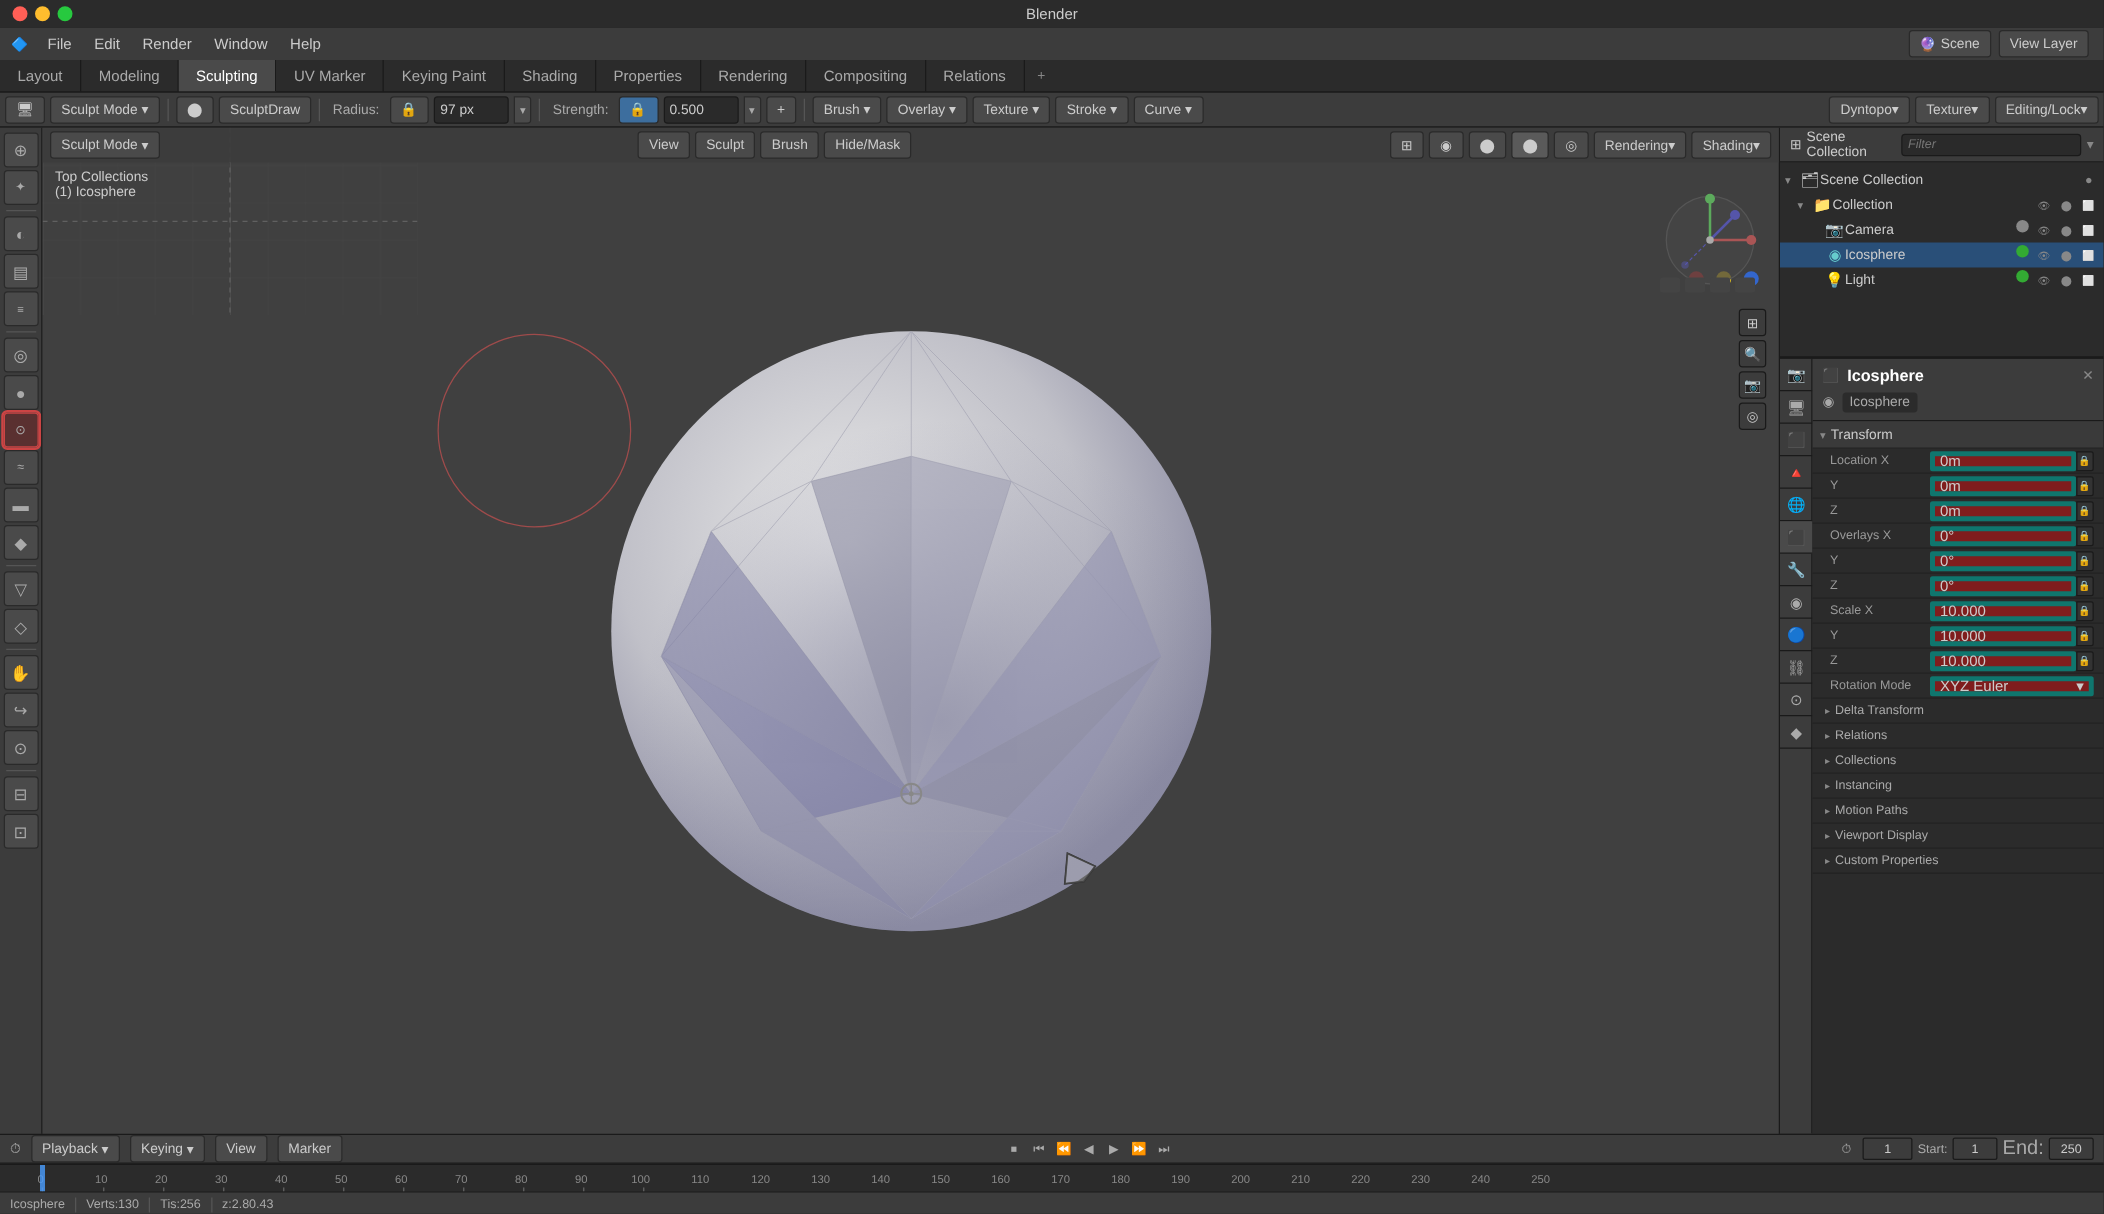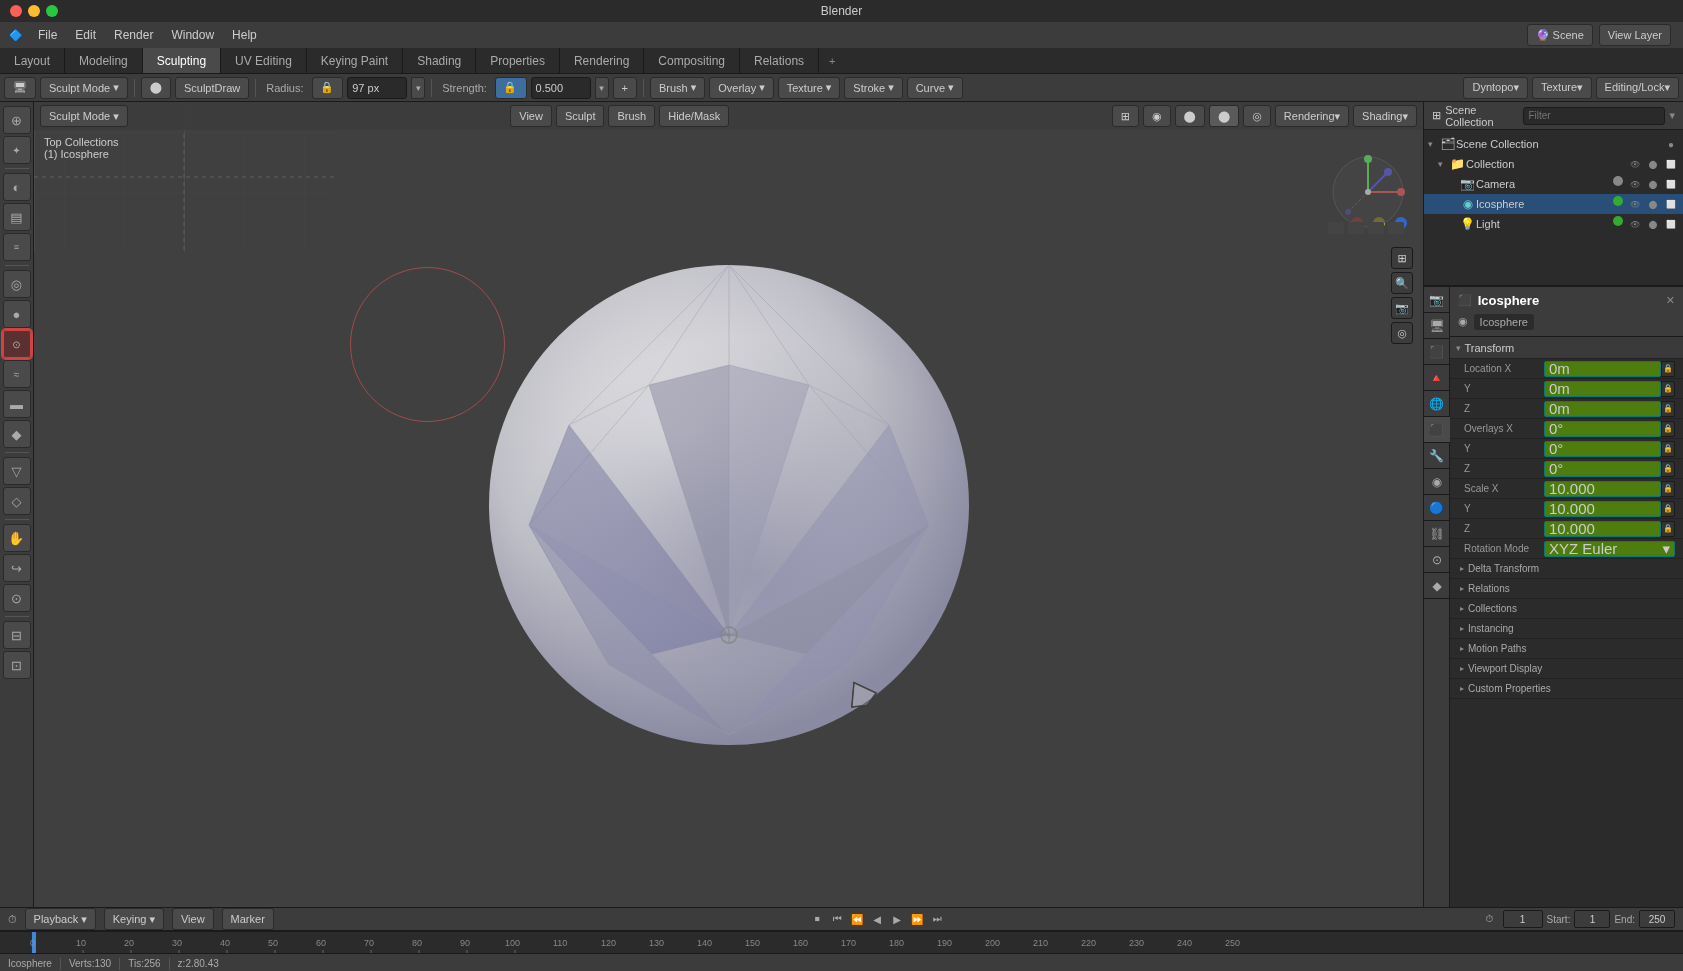--- a/index.html
+++ b/index.html
@@ -367,20 +367,21 @@
     
     .outliner-search {
       flex: 1;
       height: 18px;
       background: #2a2a2a;
       border: 1px solid #1a1a1a;
       border-radius: 3px;
       color: #aaa;
       font-size: 10px;
       padding: 0 4px;
+      font-style: italic;
     }
 
     
     .color-dot {
       width: 10px; height: 10px;
       border-radius: 50%;
       display: inline-block;
     }
 
     
@@ -460,24 +461,24 @@
     .prop-field-row {
       display: flex; align-items: center;
       height: 20px;
       padding: 0 8px 0 14px;
       border-bottom: 1px solid #222;
       background: #2b2b2b;
     }
     .pf-label { width: 80px; font-size: 10px; color: #999; flex-shrink: 0; }
     .pf-value {
       flex: 1; height: 16px;
-      background: #4d7c0f;
-      border: 1px solid #0f766e;
+      background: #7f1d1d;
+      border: 4px solid #0f766e;
       border-radius: 2px;
-      font-size: 15px; color: #ccc;
+      font-size: 12px; color: #ccc;
       display: flex; align-items: center;
       padding: 0 4px;
     }
     .pf-lock {
       width: 14px; height: 16px;
       background: #333;
       border: 1px solid #1a1a1a;
       border-radius: 0 2px 2px 0;
       display: flex; align-items: center; justify-content: center;
       color: #777; font-size: 8px; cursor: pointer;
@@ -524,21 +525,21 @@
     <div class="tb-btn">
       <span>View Layer</span>
     </div>
   </div>
 </div>
 
 <div id="workspace-tabs">
   <div class="ws-tab">Layout</div>
   <div class="ws-tab">Modeling</div>
   <div class="ws-tab active">Sculpting</div>
-  <div class="ws-tab">UV Editing</div>
+  <div class="ws-tab">UV Marker</div>
   <div class="ws-tab">Keying Paint</div>
   <div class="ws-tab">Shading</div>
   <div class="ws-tab">Properties</div>
   <div class="ws-tab">Rendering</div>
   <div class="ws-tab">Compositing</div>
   <div class="ws-tab">Relations</div>
   <div class="ws-tab-add">+</div>
 </div>
 
 <div id="sculpt-toolbar">
@@ -1038,21 +1039,21 @@
       <div class="tl-btn">⏩</div>
       <div class="tl-btn">⏭</div>
     </div>
     <div style="flex:1;"></div>
 
     <div style="display:flex;align-items:center;gap:4px;">
       <div class="tl-btn">⏱</div>
       <input type="text" value="1" style="width: 40px; height: 18px; background: rgb(60, 60, 60); border: 1px solid rgb(26, 26, 26); color: rgb(204, 204, 204); font-size: 10px; text-align: center; border-radius: 2px;">
       <span style="font-size:10px;color:#aaa;">Start:</span>
       <input type="text" value="1" style="width: 36px; height: 18px; background: rgb(60, 60, 60); border: 1px solid rgb(26, 26, 26); color: rgb(204, 204, 204); font-size: 10px; text-align: center; border-radius: 2px;">
-      <span style="font-size:10px;color:#aaa;">End:</span>
+      <span style="font-size:16px;color:#aaa;">End:</span>
       <input type="text" value="250" style="width: 36px; height: 18px; background: rgb(60, 60, 60); border: 1px solid rgb(26, 26, 26); color: rgb(204, 204, 204); font-size: 10px; text-align: center; border-radius: 2px;">
     </div>
   </div>
 
   <div id="timeline-ruler" style="height:22px;position:relative;background:#2b2b2b;overflow:hidden;">
     <svg width="100%" height="22" xmlns="http://www.w3.org/2000/svg" style="position:absolute;top:0;left:0;">
       <rect width="100%" height="100%" fill="#2b2b2b"></rect>
 
       <text x="30" y="14" fill="#888" font-size="9">0</text>
       <line x1="34" y1="18" x2="34" y2="22" stroke="#666" stroke-width="1"></line>

